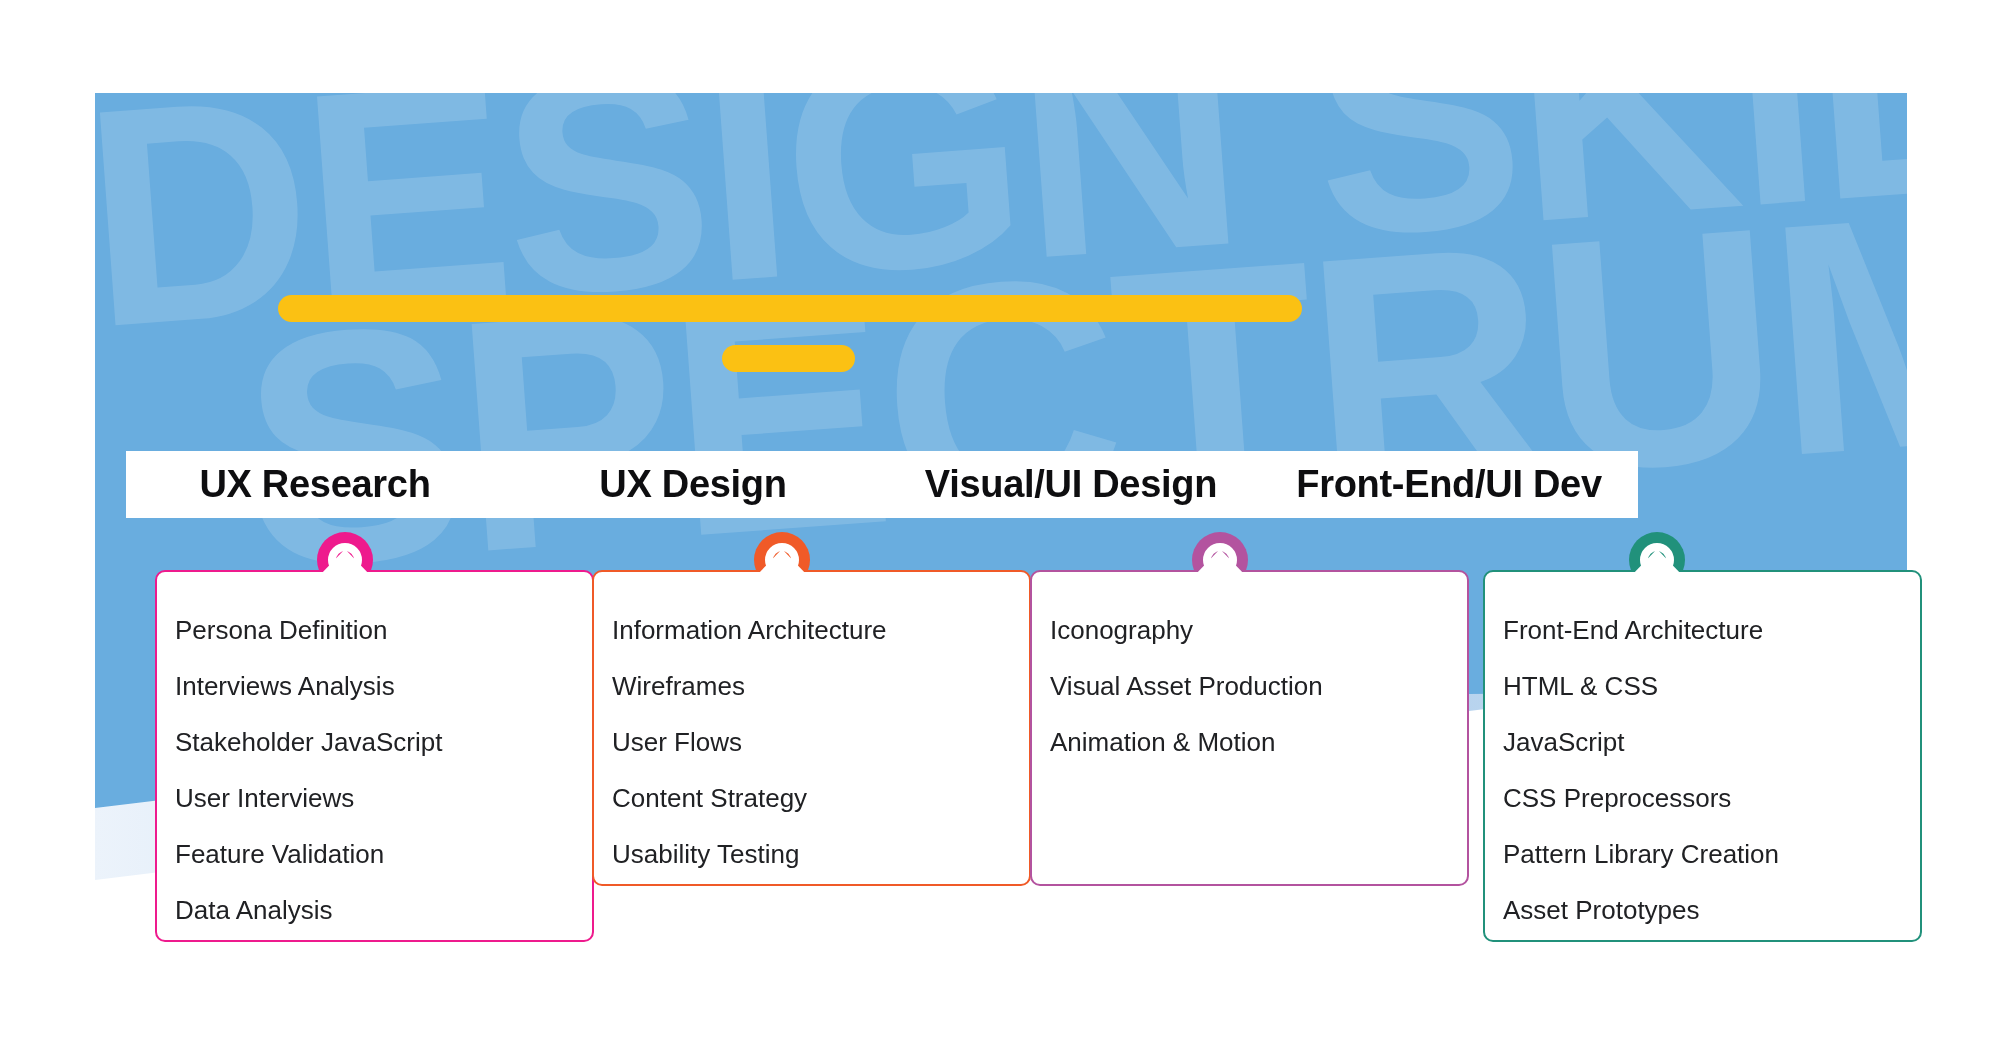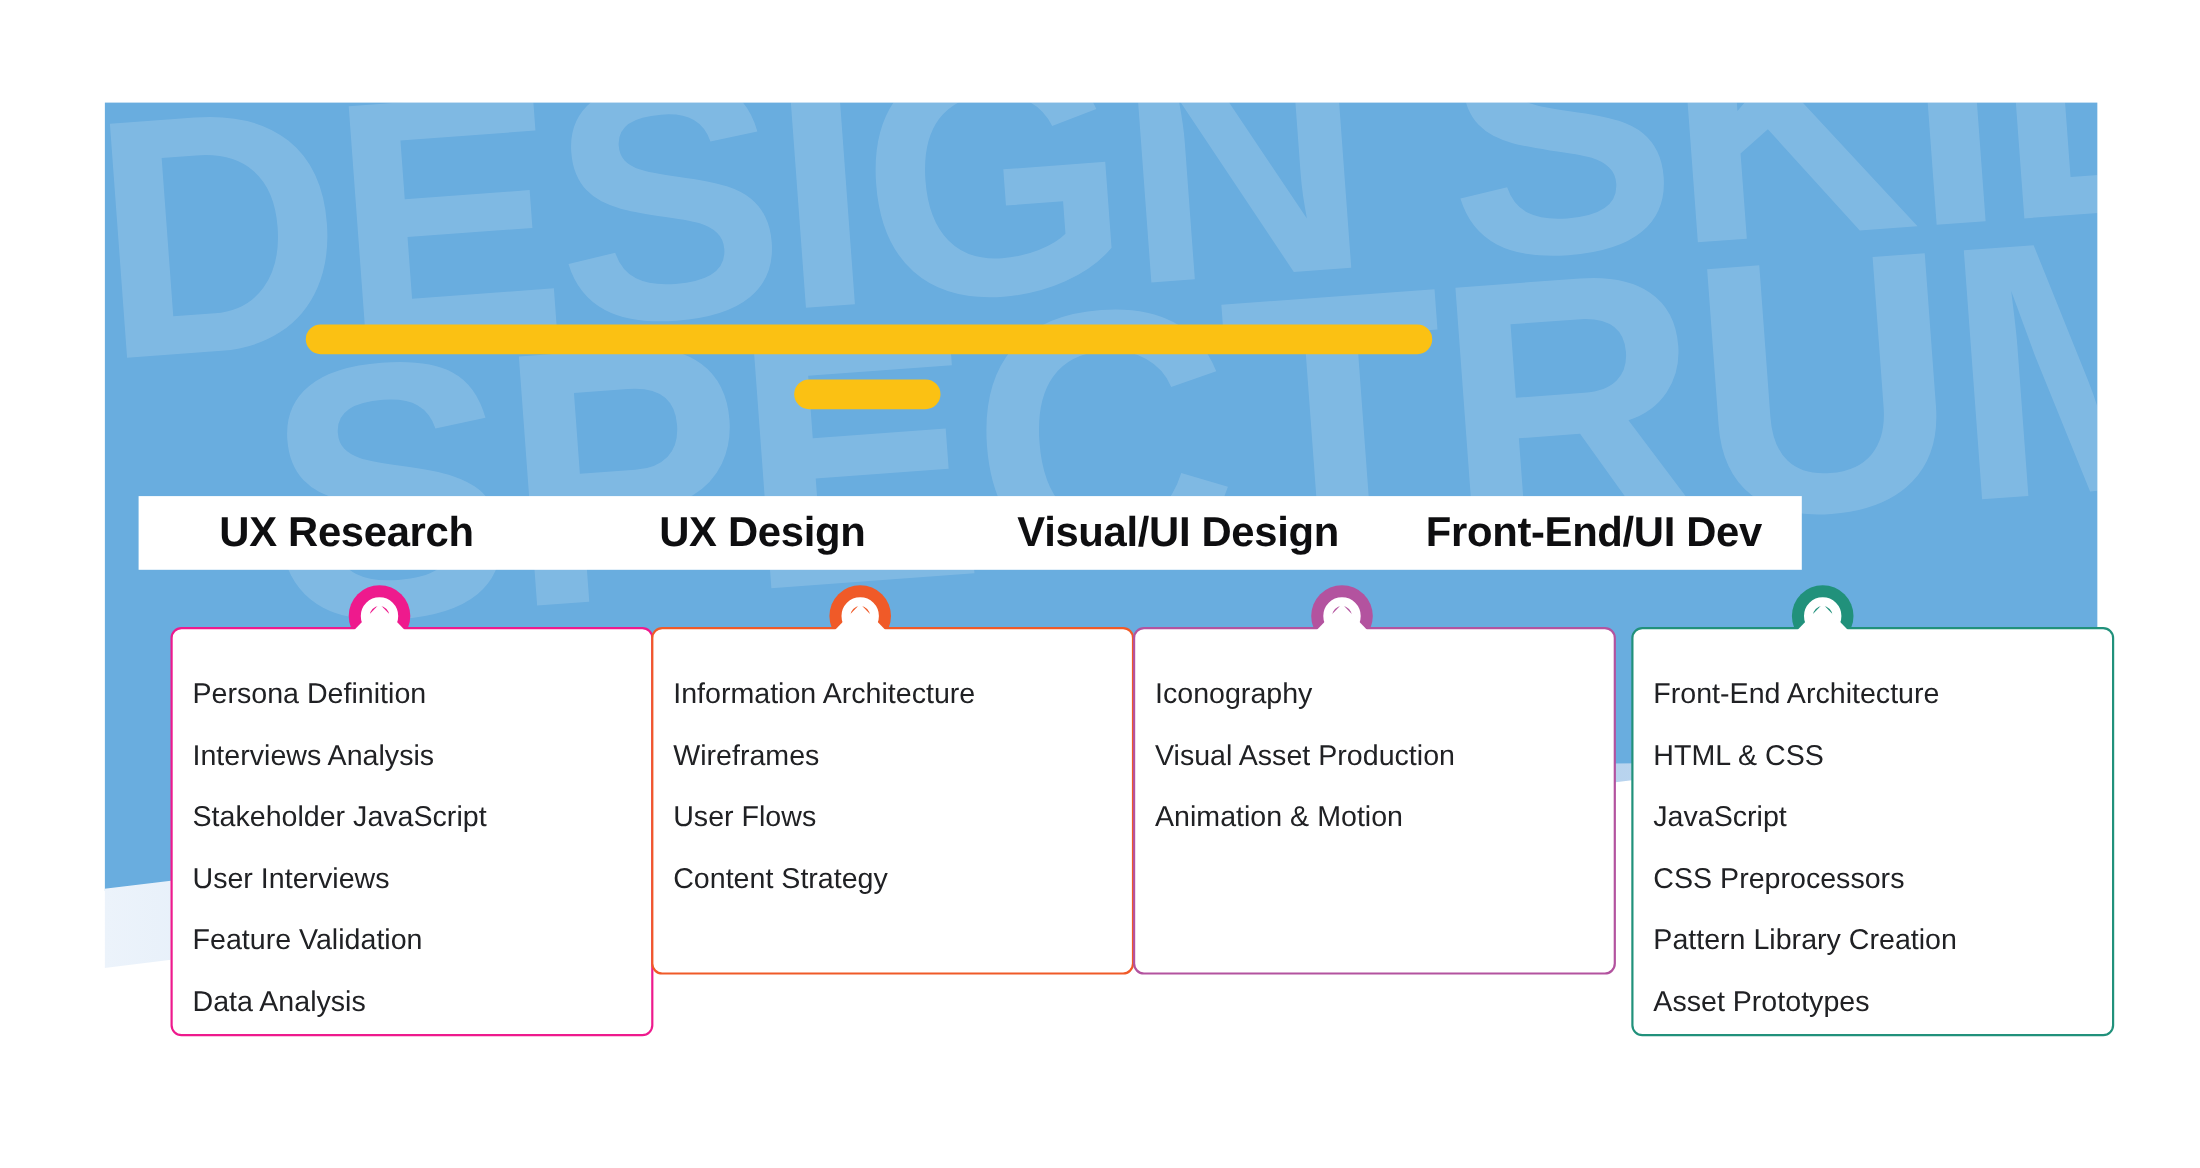--- a/index.html
+++ b/index.html
@@ -108,20 +108,21 @@
     <div class="skill">User Interviews</div>
     <div class="skill">Feature Validation</div>
     <div class="skill">Data Analysis</div>
   </div>
 
   <div class="card card-2" style="--accent: #F05A28;">
     <div class="skill">Information Architecture</div>
     <div class="skill">Wireframes</div>
     <div class="skill">User Flows</div>
     <div class="skill">Content Strategy</div>
+    <div class="skill">Usability Testing</div>
   </div>
 
   <div class="card card-3" style="--accent: #B3539F;">
     <div class="skill">Iconography</div>
     <div class="skill">Visual Asset Production</div>
     <div class="skill">Animation &amp; Motion</div>
   </div>
 
   <div class="card card-4" style="--accent: #21917B;">
     <div class="skill">Front-End Architecture</div>

